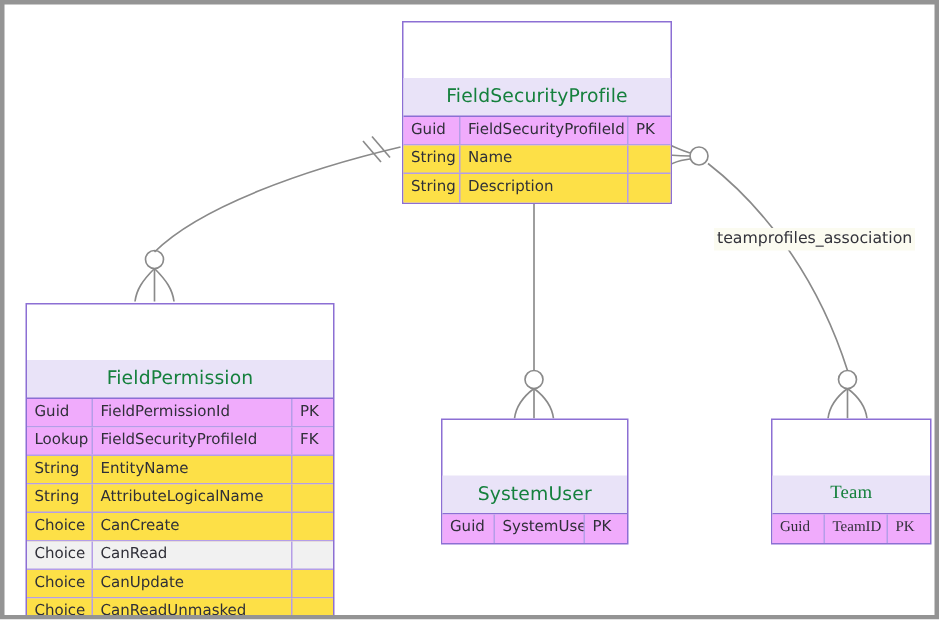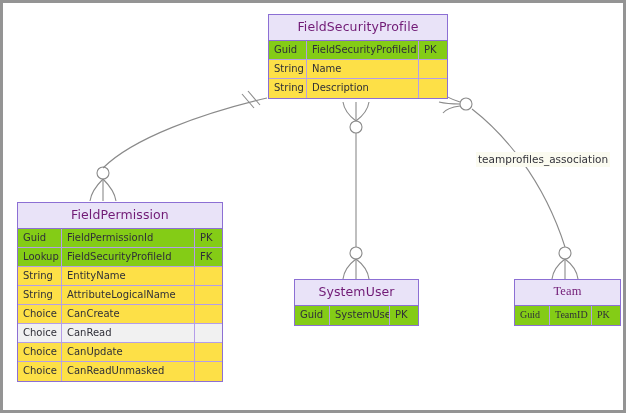--- a/index.html
+++ b/index.html
@@ -30,39 +30,40 @@
   .entity {
     position: absolute;
     border: 1.5px solid #8c6fd4;
     background: #ffffff;
     box-sizing: border-box;
     z-index: 3;
   }
   .entity-title {
     text-align: center;
     background: #e9e3f8;
-    color: #701a75;
+    color: #15803d;
     font-size: 12.5px;
     padding: 5px 4px 6px 4px;
     border-bottom: 1.5px solid #8c6fd4;
     line-height: 1.1;
     letter-spacing: .1px;
+    margin-top: 37px;
   }
   .attr-row {
     display: flex;
     border-bottom: 1px solid #b49ee8;
     height: 19px;
     box-sizing: border-box;
     background: #fde047;
   }
   .attr-row:last-child {
     border-bottom: none;
   }
   .attr-row.keyrow {
-    background: #84cc16;
+    background: #f0abfc;
   }
   .attr-row.hoverrow {
     background: #f1f1f1;
   }
   .c-type {
     width: 48px;
     flex: 0 0 48px;
     border-right: 1px solid #b49ee8;
     font-size: 10px;
     color: #2f2f38;

